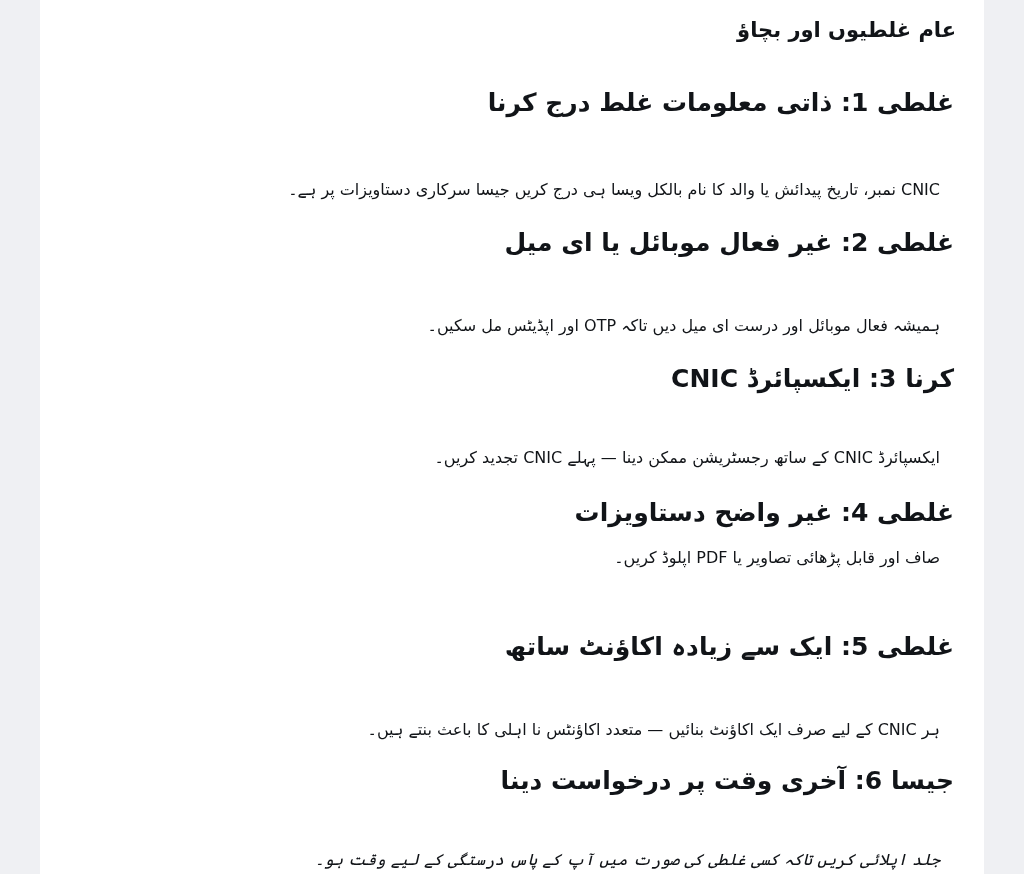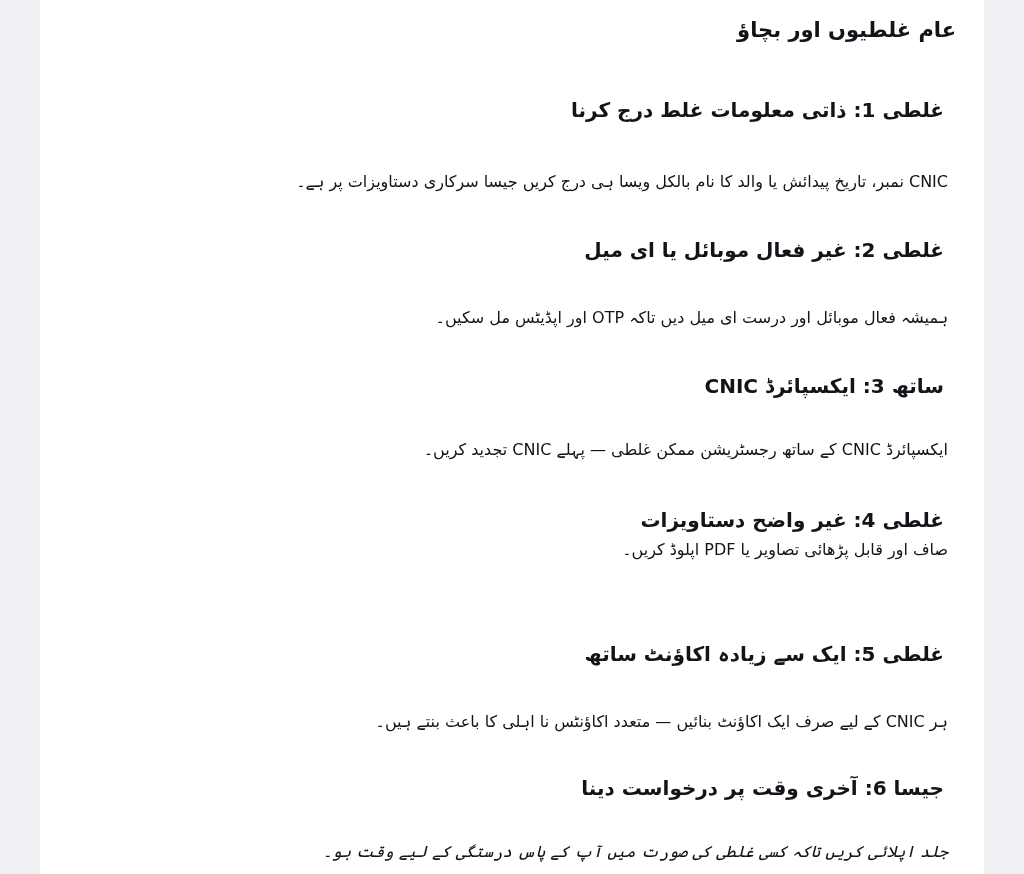--- a/index.html
+++ b/index.html
@@ -36,50 +36,50 @@
       right: 0;
       top: 18px;
       font-size: 21px;
       font-weight: bold;
       white-space: nowrap;
       margin: 0;
     }
     .heading {
       position: absolute;
       right: 0;
-      font-size: 20px;
+      font-size: 25px;
       font-weight: bold;
       white-space: nowrap;
-      margin: 12px;
+      margin: 2px;
       text-align: center;
     }
     .body-text {
       position: absolute;
       right: 0;
       font-size: 16px;
       white-space: nowrap;
-      margin: 8px;
+      margin: 16px;
     }
   </style>
 </head>
 <body>
 
 <div class="page">
   <div class="content">
 
     <h1 class="title">عام غلطیوں اور بچاؤ</h1>
 
     <h2 class="heading" style="top:86px;">غلطی 1: ذاتی معلومات غلط درج کرنا</h2>
     <p class="body-text" style="top:164px;">CNIC نمبر، تاریخ پیدائش یا والد کا نام بالکل ویسا ہی درج کریں جیسا سرکاری دستاویزات پر ہے۔</p>
 
     <h2 class="heading" style="top:226px;">غلطی 2: غیر فعال موبائل یا ای میل</h2>
     <p class="body-text" style="top:300px;">ہمیشہ فعال موبائل اور درست ای میل دیں تاکہ OTP اور اپڈیٹس مل سکیں۔</p>
 
-    <h2 class="heading" style="top:362px;">ساتھ 3: ایکسپائرڈ CNIC</h2>
-    <p class="body-text" style="top:432px;">ایکسپائرڈ CNIC کے ساتھ رجسٹریشن ممکن غلطی — پہلے CNIC تجدید کریں۔</p>
+    <h2 class="heading" style="top:362px;">کرنا 3: ایکسپائرڈ CNIC</h2>
+    <p class="body-text" style="top:432px;">ایکسپائرڈ CNIC کے ساتھ رجسٹریشن ممکن دینا — پہلے CNIC تجدید کریں۔</p>
 
     <h2 class="heading" style="top:496px;">غلطی 4: غیر واضح دستاویزات</h2>
     <p class="body-text" style="top:532px;">صاف اور قابل پڑھائی تصاویر یا PDF اپلوڈ کریں۔</p>
 
     <h2 class="heading" style="top:630px;">غلطی 5: ایک سے زیادہ اکاؤنٹ ساتھ</h2>
     <p class="body-text" style="top:704px;">ہر CNIC کے لیے صرف ایک اکاؤنٹ بنائیں — متعدد اکاؤنٹس نا اہلی کا باعث بنتے ہیں۔</p>
 
     <h2 class="heading" style="top:764px;">جیسا 6: آخری وقت پر درخواست دینا</h2>
     <p class="body-text" style="top:834px;font-style:italic;">جلد اپلائی کریں تاکہ کسی غلطی کی صورت میں آپ کے پاس درستگی کے لیے وقت ہو۔</p>
 

